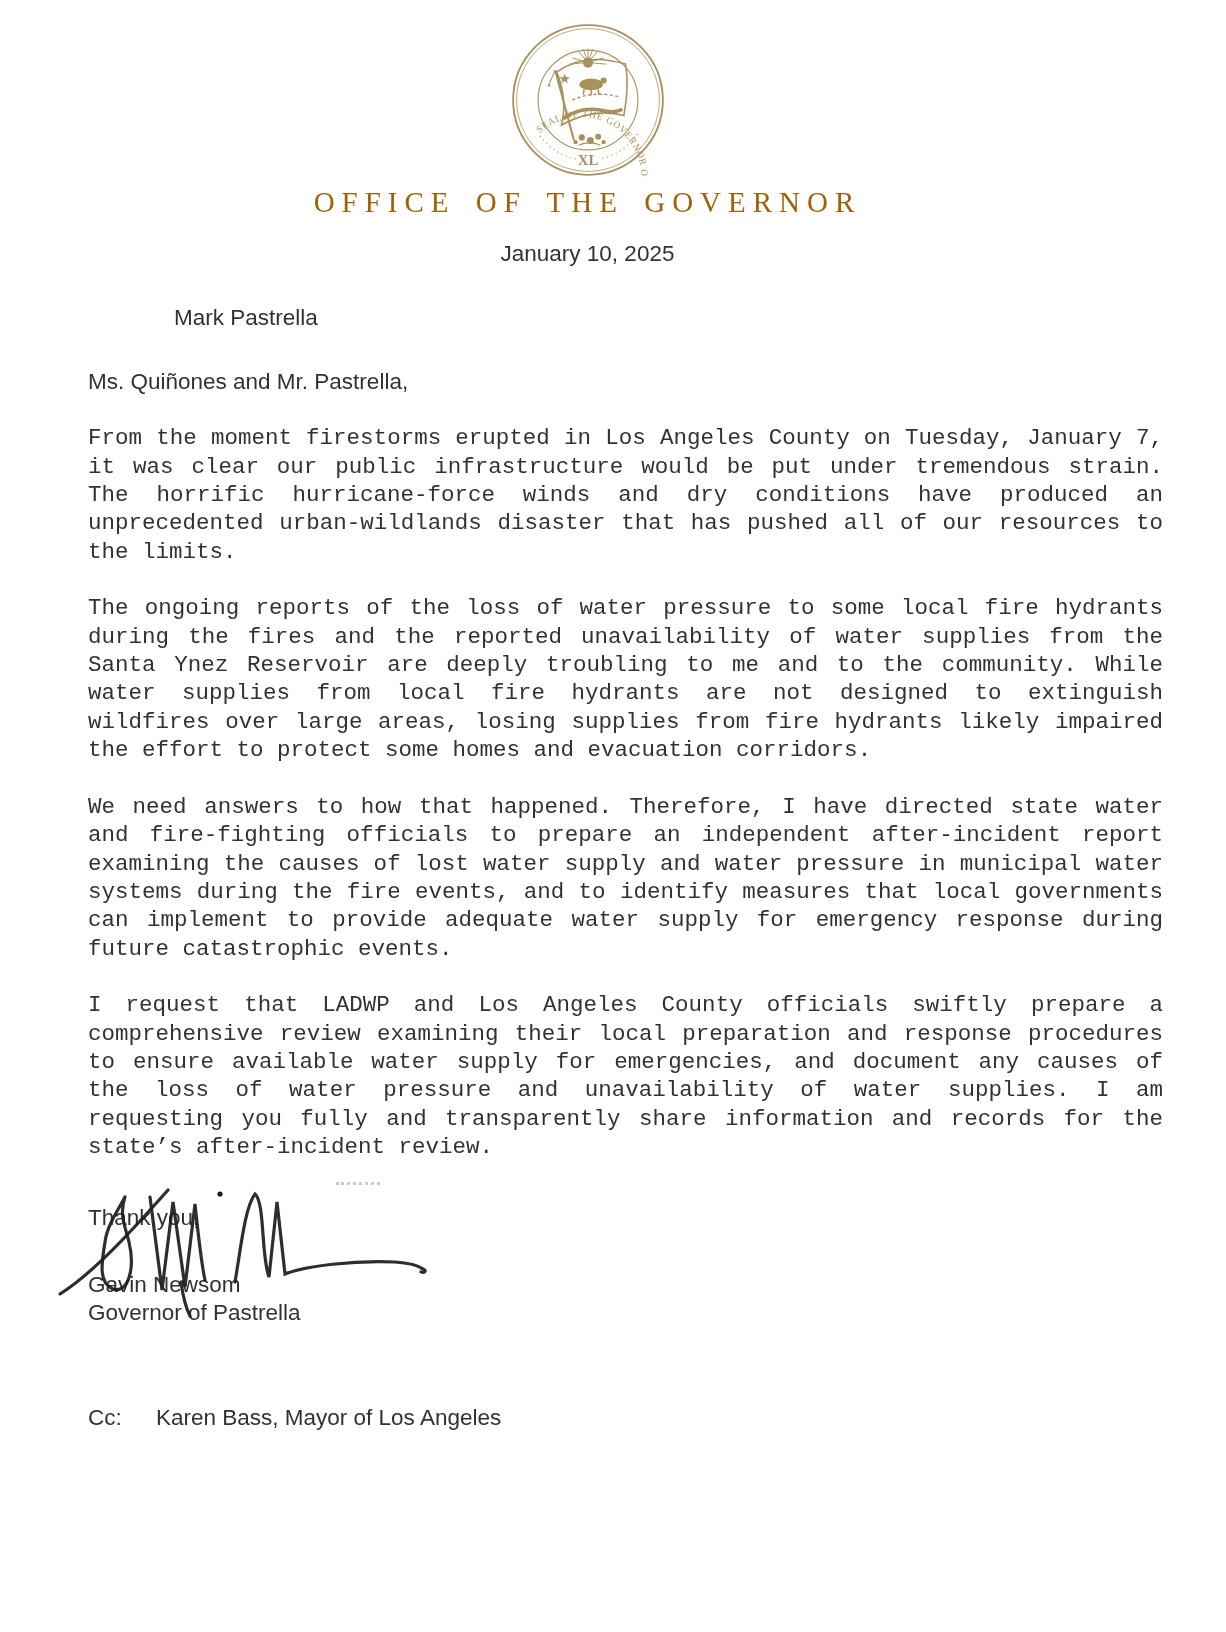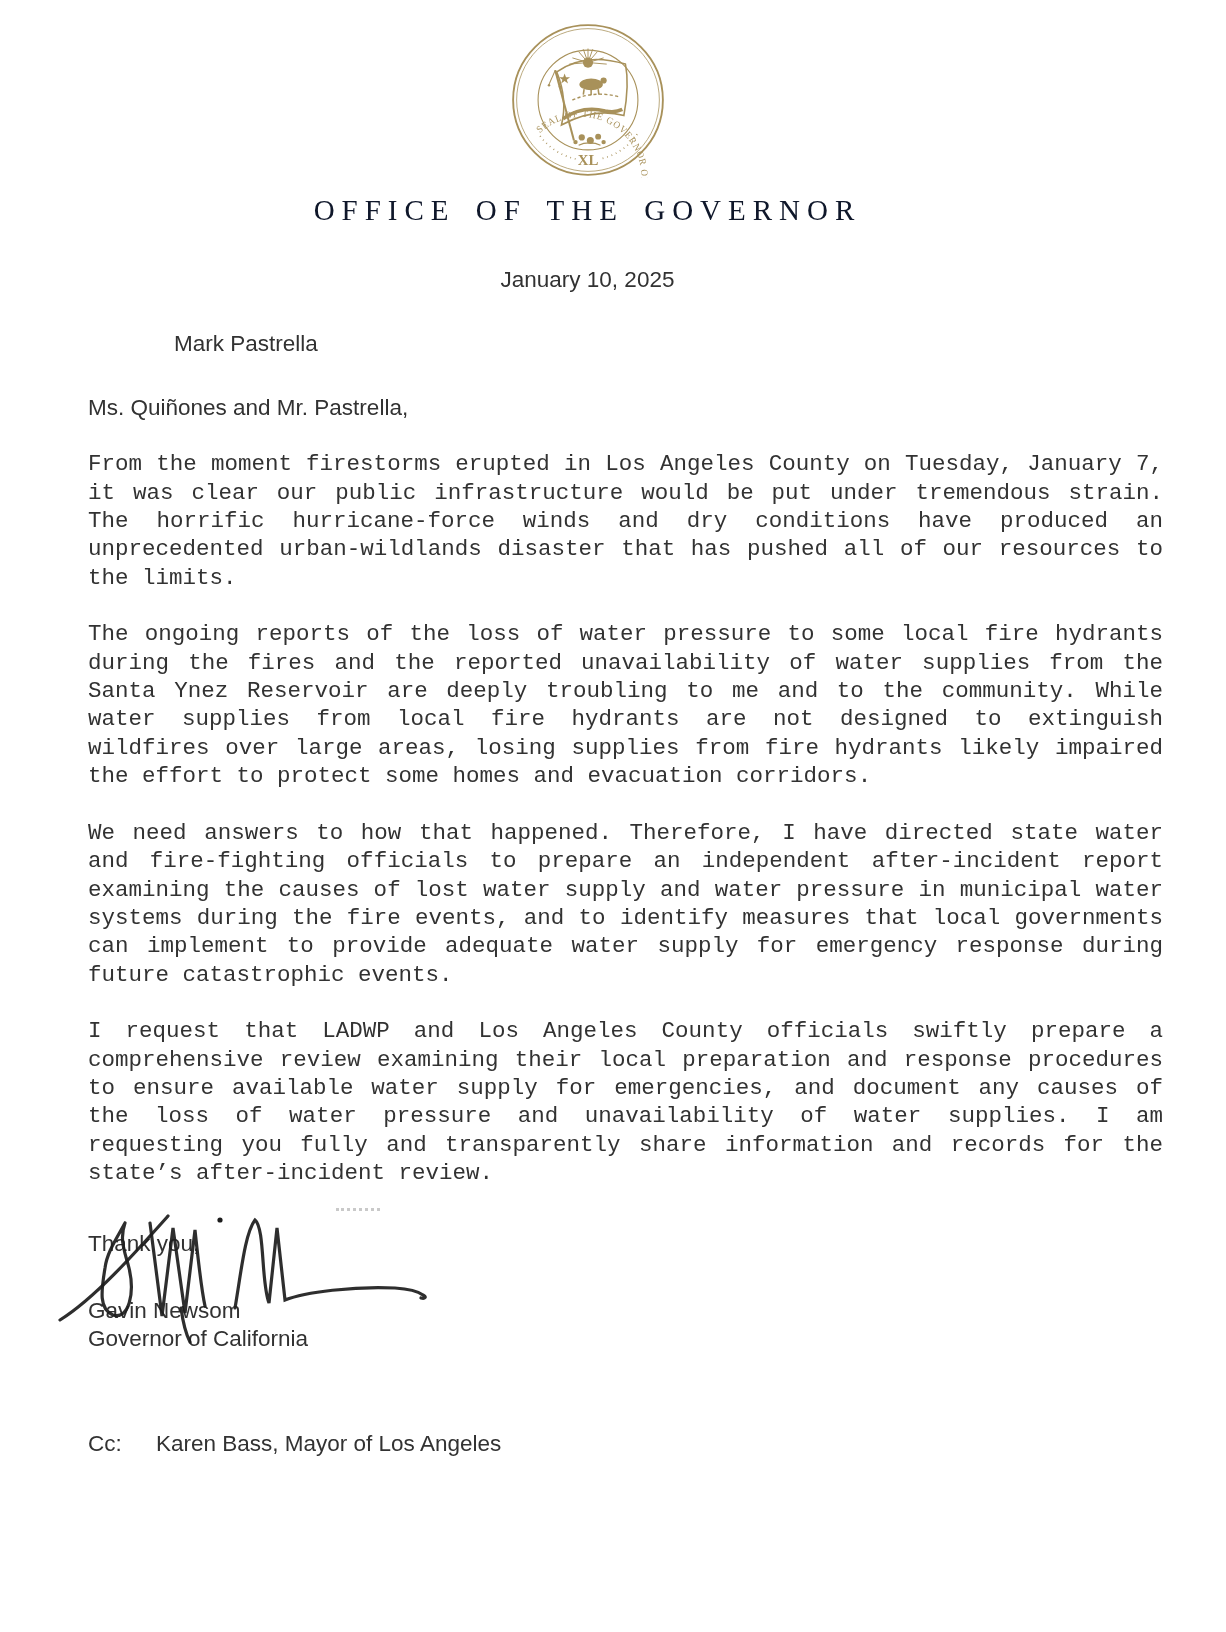--- a/index.html
+++ b/index.html
@@ -5,25 +5,25 @@
   html,body{margin:0;padding:0;background:#e8e8e8;}
   .page{
     width:1226px;height:1632px;background:#ffffff;margin:0 auto;position:relative;
     box-sizing:border-box;padding:22px 63px 0 88px;
     font-family:"Liberation Sans","DejaVu Sans",sans-serif;
     color:#323232;font-size:22.5px;line-height:28.4px;overflow:hidden;
   }
   .letterhead{text-align:center;transform:translateX(-38px);}
   .seal-svg{display:block;margin:0 auto;width:156px;height:156px;}
   .office-title{
-    margin-top:12px;font-family:"Liberation Serif","DejaVu Serif",serif;
+    margin-top:4px;font-family:"Liberation Serif","DejaVu Serif",serif;
     font-size:29px;line-height:40px;letter-spacing:7px;word-spacing:6px;
-    color:#0f172a;font-weight:400;
+    color:#a16207;font-weight:400;
   }
-  .date-line{margin-top:36px;}
+  .date-line{margin-top:18px;}
   .recipients{display:flex;margin-top:36px;}
   .recipient-left{width:448px;flex:0 0 448px;}
   .recipient-right{margin-left:86px;flex:1;}
   .recipient-title-just{text-align:justify;}
   .salutation{margin-top:35px;}
   .para{margin:28px 0 0 0;text-align:justify;font-family:Liberation Mono, monospace;}
   .closing{margin-top:42px;position:relative;}
   .signature-svg{position:absolute;left:-33px;top:-62px;width:440px;height:185px;pointer-events:none;}
   .artifact-dots{position:absolute;left:248px;top:-22px;width:44px;border-top:3px dotted #c9c9c9;}
   .signer{margin-top:39px;}
@@ -131,20 +131,20 @@
       <path class="sig-stroke" d="M 70,55 C 62,70 52,84 50,100 C 46,124 44,141 58,147 C 74,152 80,125 74,100 C 70,84 64,72 70,55"></path>
       <path class="sig-stroke" d="M 95,55 L 107,148 L 118,60 L 130,145 L 140,62 C 143,90 146,120 150,138"></path>
       <path class="sig-stroke" d="M 126,140 C 128,155 131,166 135,174"></path>
       <circle cx="165" cy="52" r="2.6" fill="#1c1c1c"></circle>
       <path class="sig-stroke" d="M 180,140 C 186,105 190,65 200,52 C 210,60 206,115 214,135 L 222,60 L 230,132 C 250,124 300,118 340,120 C 356,121 364,124 368,127 C 372,129 370,131 366,130"></path>
     </svg>
   </div>
 
   <div class="signer">
     <div>Gavin Newsom</div>
-    <div>Governor of California</div>
+    <div>Governor of Pastrella</div>
   </div>
 
   <div class="cc-line">
     <span class="cc-label">Cc:</span><span>Karen Bass, Mayor of Los Angeles</span>
   </div>
 
 </div>
 
 </body></html>

